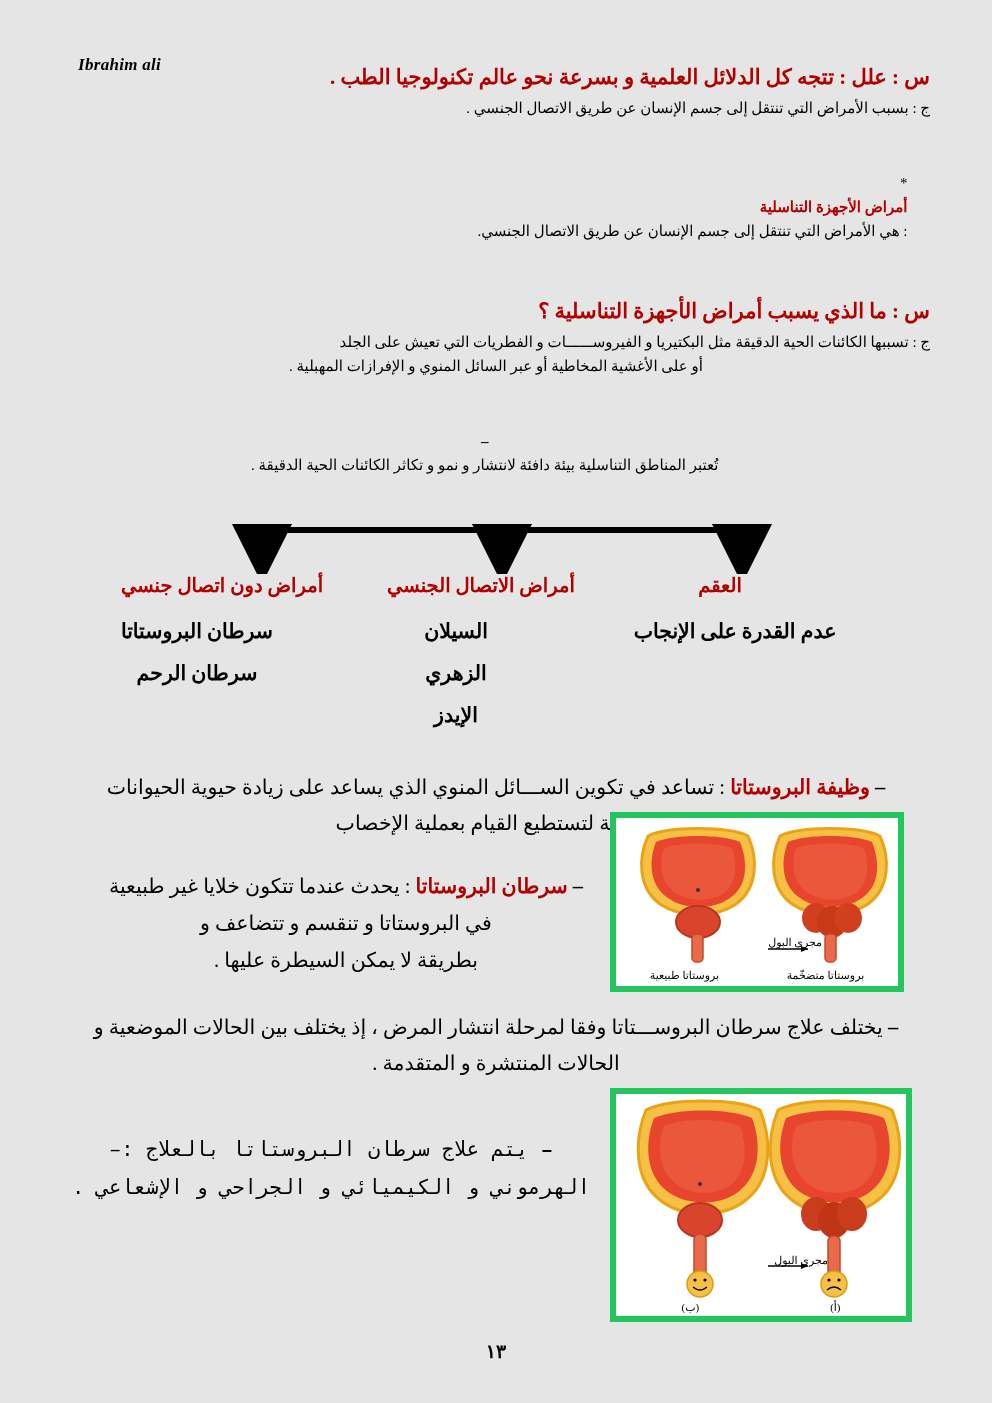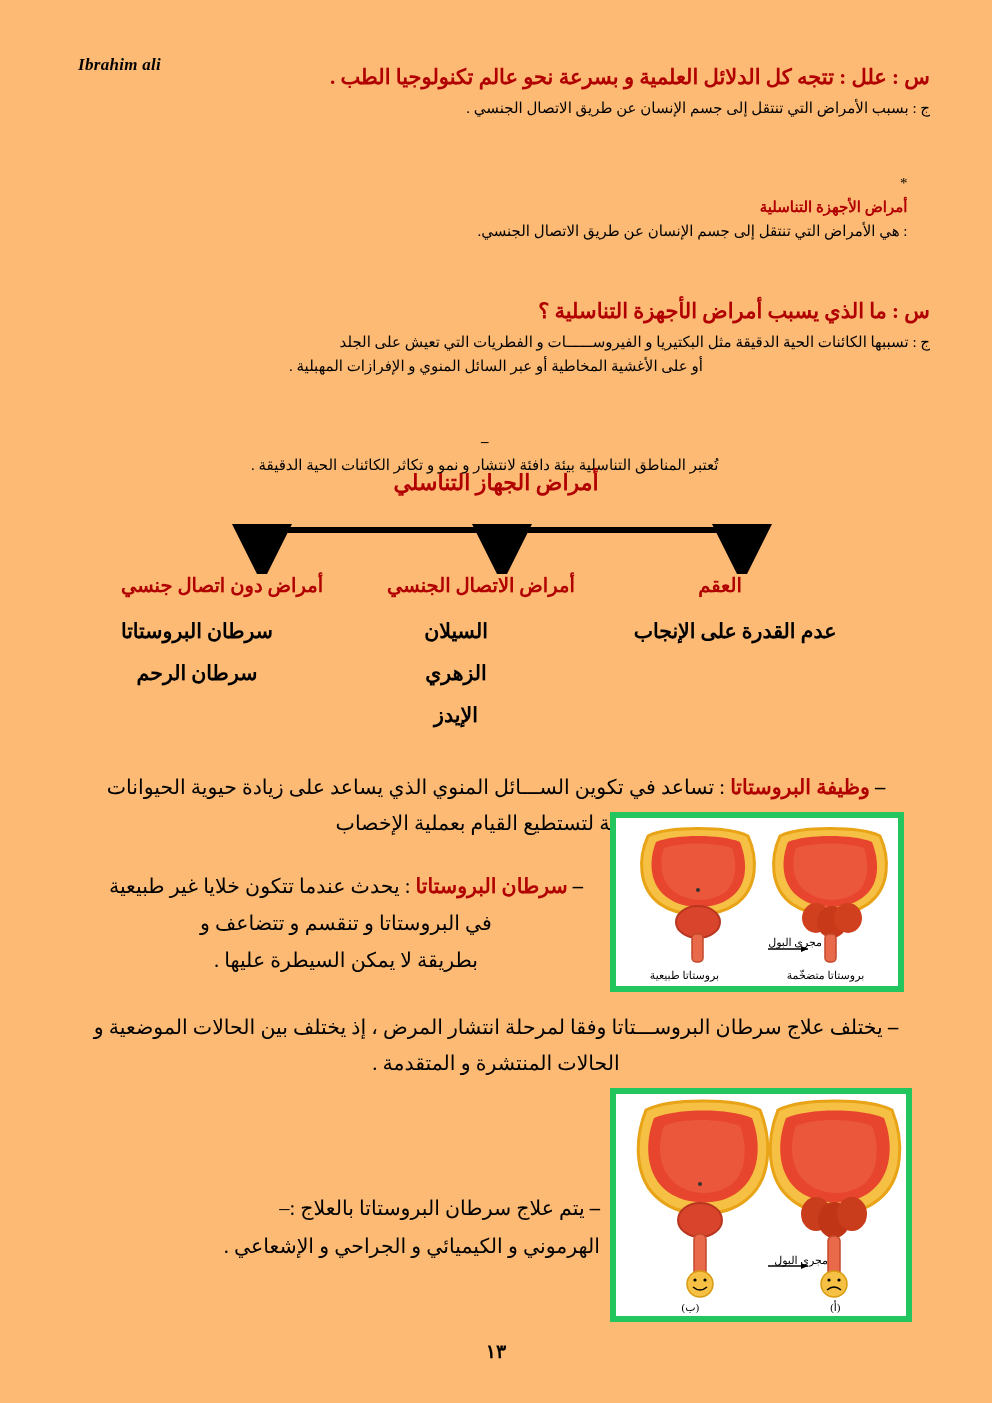--- a/index.html
+++ b/index.html
@@ -9,21 +9,21 @@
   }
   body {
     font-family: "Liberation Serif", "DejaVu Serif", serif;
     color: #000000;
   }
   .page {
     position: relative;
     width: 992px;
     height: 1403px;
     margin: 0 auto;
-    background: #fdba74;
+    background: #e5e5e5;
     overflow: hidden;
   }
 
   
   .signature {
     position: absolute;
     top: 55px;
     left: 78px;
     font-family: "Liberation Serif", serif;
     font-style: italic;
@@ -218,21 +218,20 @@
 
     <div class="gap-md"></div>
 
     <p class="line indent-center">
       <span class="dash">–</span>
       <span>تُعتبر المناطق التناسلية بيئة دافئة لانتشار و نمو و تكاثر الكائنات الحية الدقيقة .</span>
     </p>
   </div>
 
   <div class="diagram">
-    <div class="diagram-title">أمراض الجهاز التناسلي</div>
 
     <div class="arrows">
       <svg class="flow-svg" width="868" height="60" viewBox="0 0 868 60">
         <defs>
           <marker id="ah" markerWidth="10" markerHeight="10" refX="5" refY="5" orient="auto">
             <path d="M0,0 L10,5 L0,10 z" fill="#000"></path>
           </marker>
         </defs>
 
         <path d="M200,16 C230,16 640,16 680,16" stroke="#000" stroke-width="6" fill="none"></path>
@@ -328,21 +327,21 @@
   </div>
 
   <div class="sec sec-treatment">
     <div class="txt-block">
       <span class="dash">–</span>
       <span>يختلف علاج سرطان البروســـتاتا وفقا لمرحلة انتشار المرض ، إذ يختلف بين الحالات الموضعية و</span>
       <br>
       <span>الحالات المنتشرة و المتقدمة .</span>
     </div>
 
-    <div style="margin-top:108px; padding-right:330px; text-align:right; font-size:20.5px; line-height:1.85;">
+    <div style="margin-top:50px; padding-right:330px; text-align:center; font-size:20.5px; line-height:1.85;font-family:Liberation Mono, monospace;">
       <span class="dash">–</span>
       <span>يتم علاج سرطان البروستاتا بالعلاج :–</span>
       <br>
       <span>الهرموني و الكيميائي و الجراحي و الإشعاعي .</span>
     </div>
   </div>
 
   <div class="fig fig-2">
     <svg class="fig-svg" width="286" height="218" viewBox="0 0 286 218">
       <rect x="0" y="0" width="286" height="218" fill="#ffffff"></rect>

